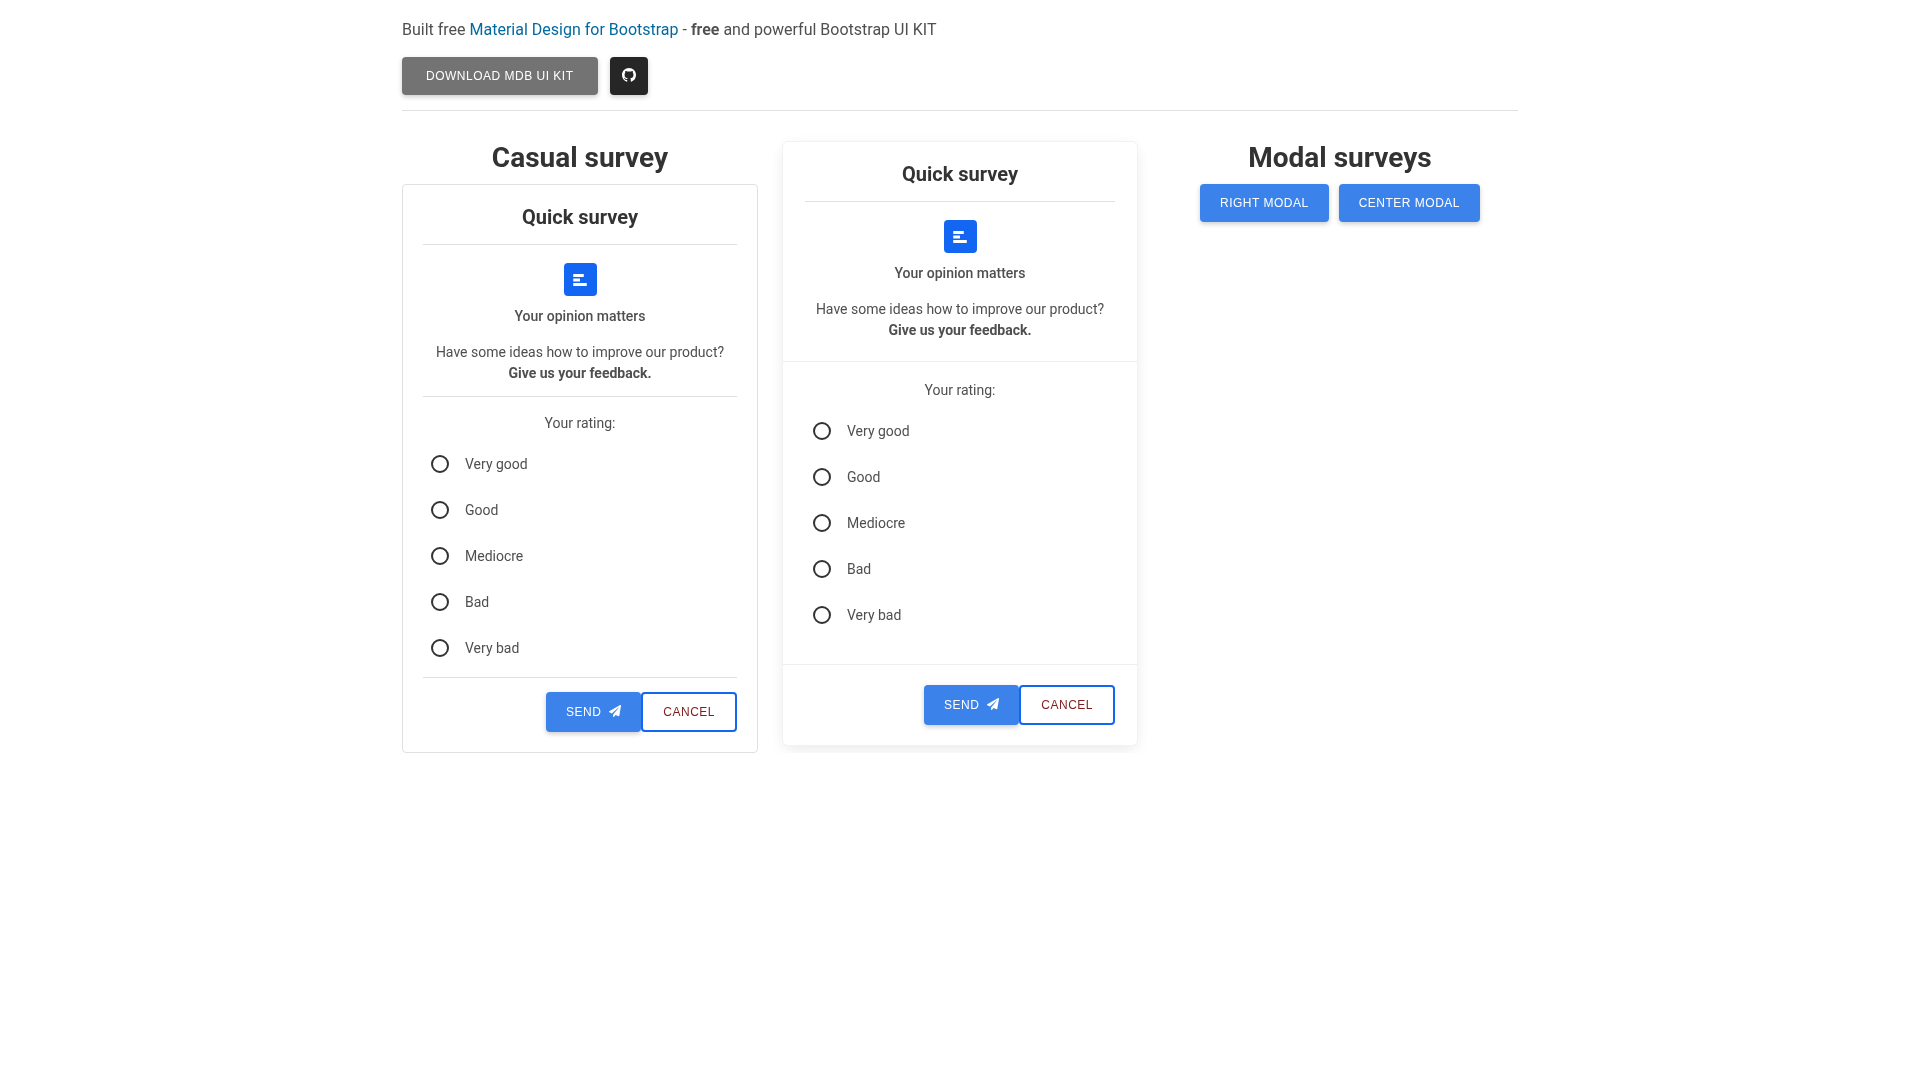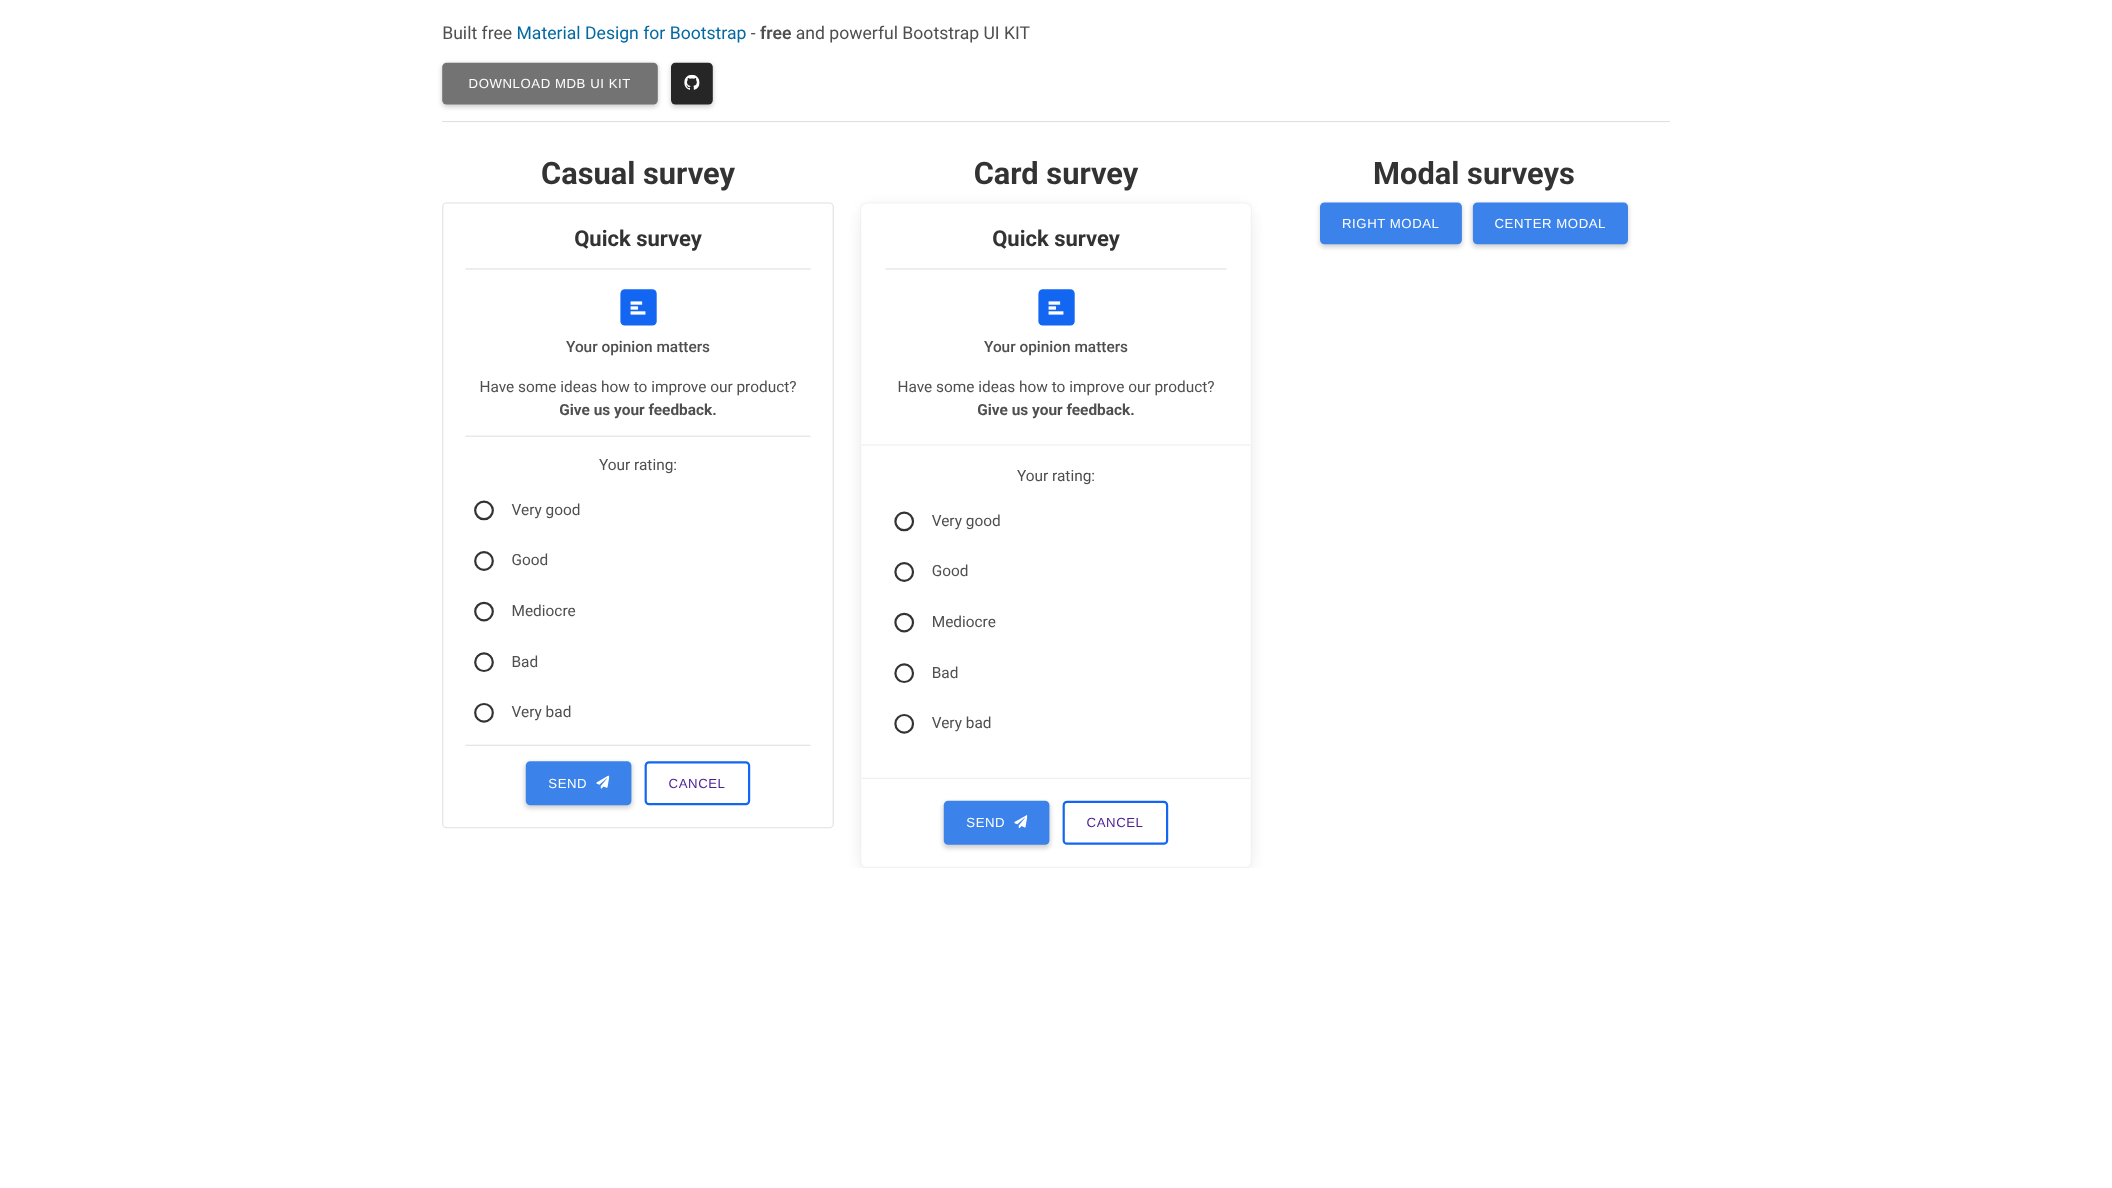--- a/index.html
+++ b/index.html
@@ -170,36 +170,35 @@
   border-radius: 50%;
   flex-shrink: 0;
 }
 .radio-text {
   color: #4f4f4f;
 }
 
 
 .panel-footer {
   display: flex;
-  justify-content: center;
+  justify-content: flex-end;
   margin-top: 14px;
 }
 .btn-send {
   background: #3b82ea;
   color: #fff;
   padding: 12px 20px;
   gap: 8px;
 }
 .btn-cancel {
   background: #fff;
-  color: #4c1d95;
+  color: #7f1d1d;
   border: 2px solid #1266f1;
   padding: 11px 20px;
   box-shadow: none;
-  margin-left: 12px;
 }
 .send-icon svg { width: 12px; height: 12px; fill: #fff; }
 
 
 .modal-btns {
   display: flex;
   gap: 10px;
   justify-content: center;
   margin-top: 10px;
 }
@@ -281,21 +280,20 @@
             <span class="send-icon"><svg viewBox="0 0 512 512">
                   <path d="M476 3.2L12.5 270.6c-18.1 10.4-15.8 35.6 2.2 43.2L121 358.4l287.3-253.2c5.5-4.9 13.3 2.6 8.6 8.3L176 407v80.5c0 23.6 28.5 32.9 42.5 15.8L282 426l124.6 52.2c14.2 6 30.4-2.9 33-18.2l72-432C515 7.8 493.3-6.8 476 3.2z"></path>
                 </svg></span>
           </button>
           <button class="btn btn-cancel">CANCEL</button>
         </div>
       </div>
     </div>
 
     <div class="col">
-      <h2 class="section-title">Card survey</h2>
       <div class="panel-card">
         <div class="card-block">
           <h3 class="survey-title">Quick survey</h3>
           <hr>
           <div class="icon-wrap">
             <span class="poll-icon">
               <svg width="18" height="18" viewBox="0 0 24 24">
                   <rect x="3" y="4" width="14" height="4"></rect>
                   <rect x="3" y="10" width="9" height="4"></rect>
                   <rect x="3" y="16" width="18" height="4"></rect>

